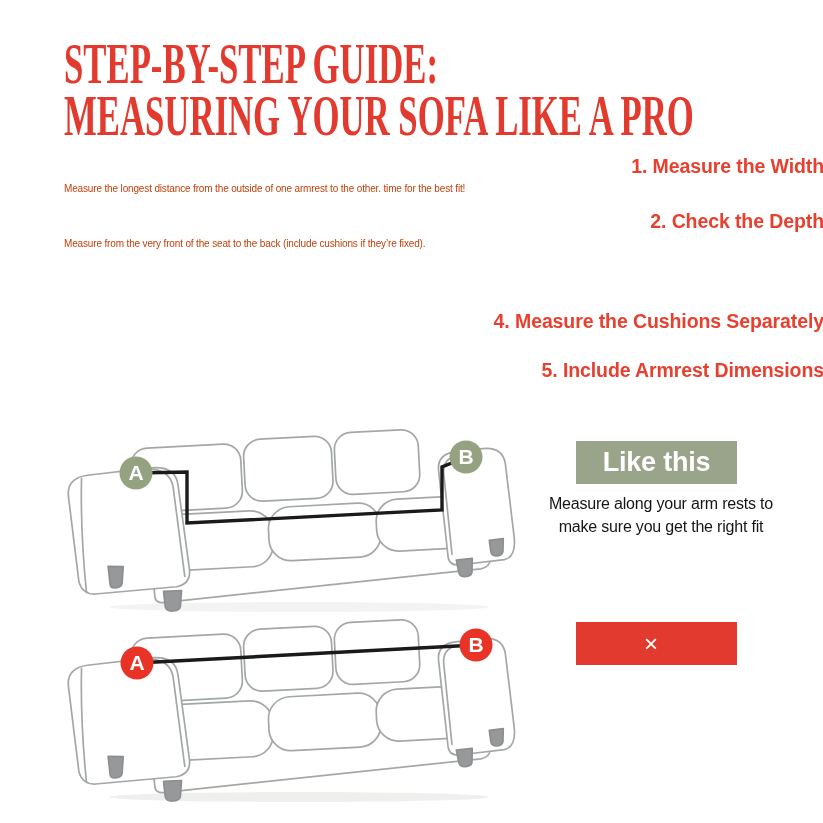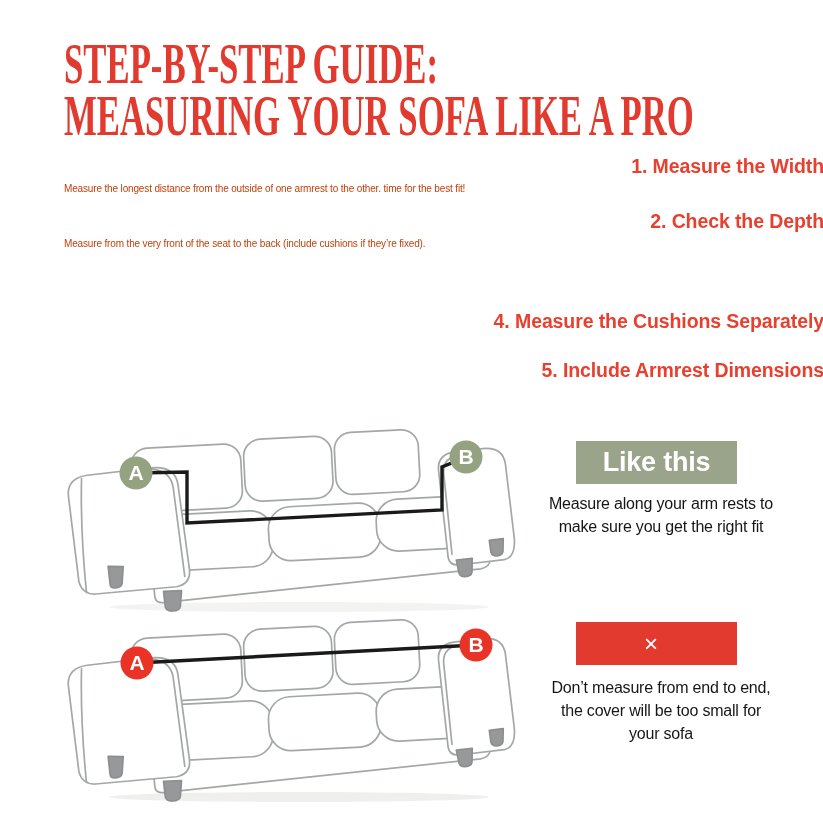--- a/index.html
+++ b/index.html
@@ -135,15 +135,14 @@
   </svg>
 
   <div class="badge like">
     <span>Like this</span>
   </div>
   <div class="caption like">Measure along your arm rests to make sure you get the right fit</div>
 
   <div class="badge not">
     <span class="x-glyph">×</span>
   </div>
-  <div class="caption not">Don’t measure from end to end, the cover will be too small for your sofa</div>
 
 </div>
 
 </body></html>

